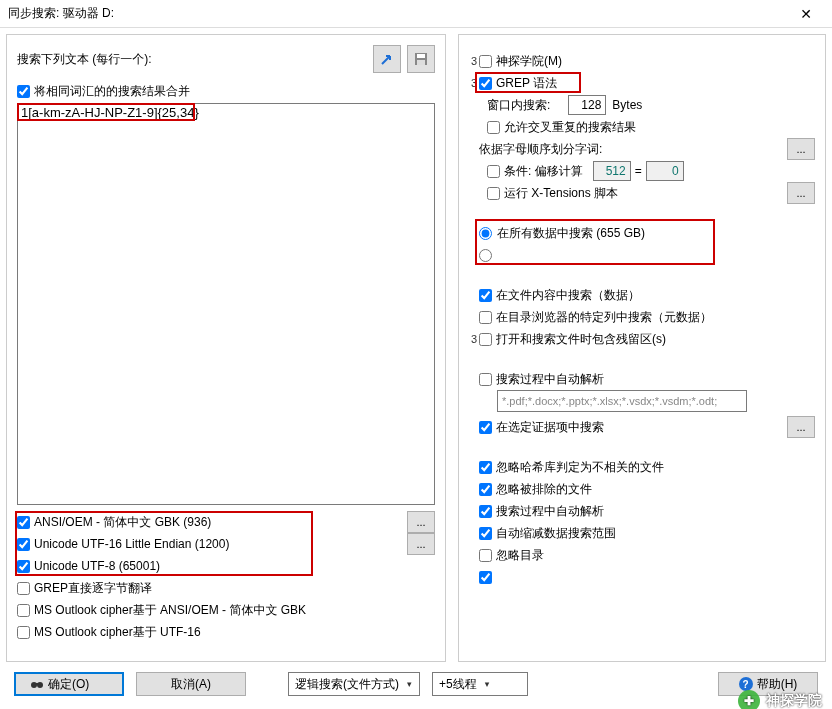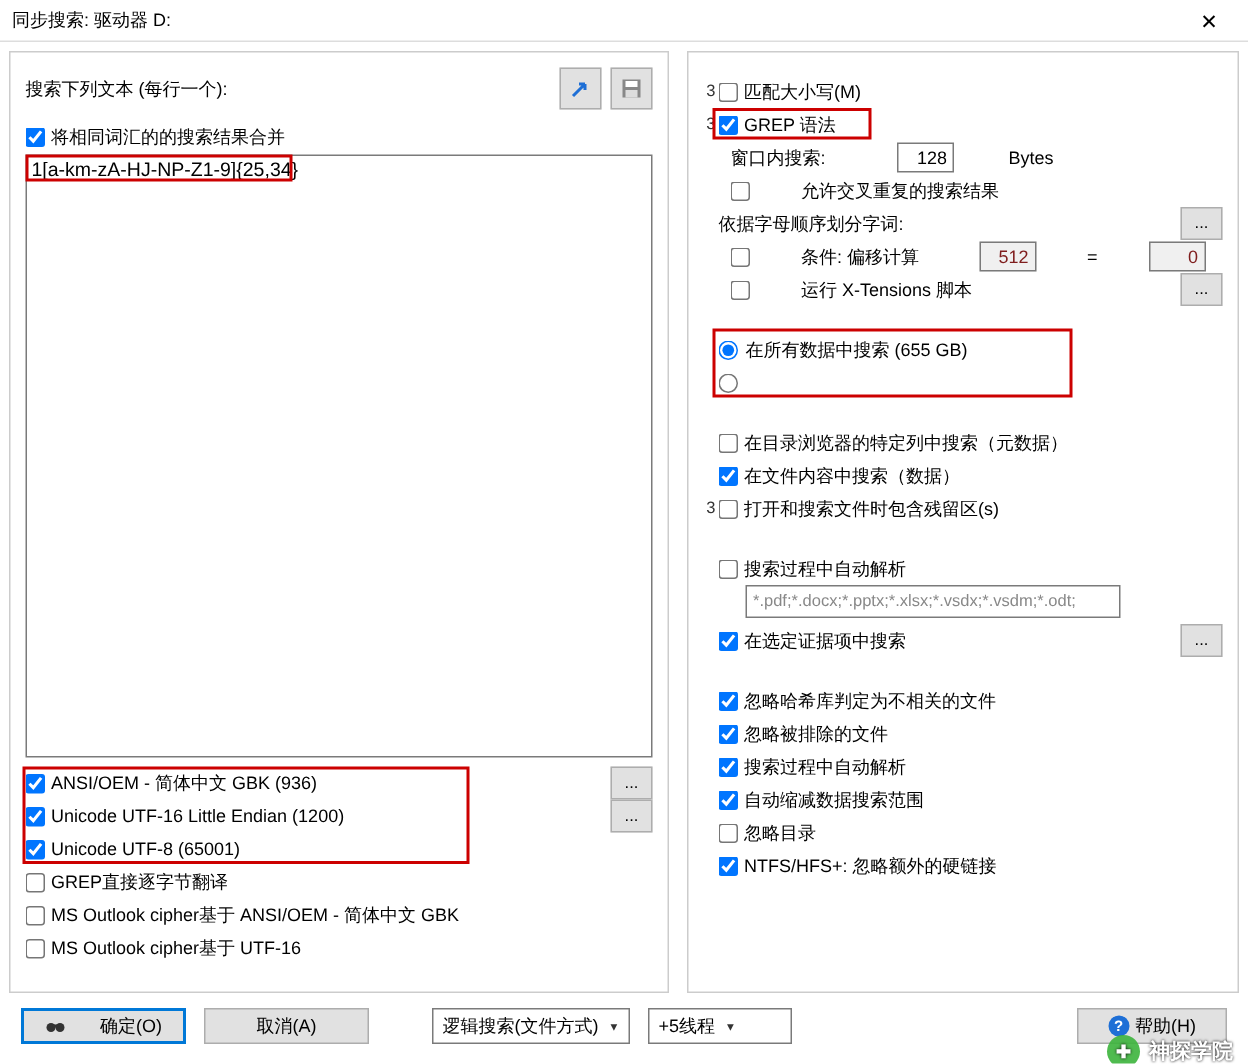--- a/index.html
+++ b/index.html
@@ -14,23 +14,23 @@
 .row { display: flex; align-items: center; margin-bottom: 4px; }
 .icon-btn { width: 28px; height: 28px; border: 1px solid #adadad; background: #e1e1e1; display: flex; align-items: center; justify-content: center; cursor: pointer; margin-left: 6px; }
 .textarea-box { position: relative; }
 .textarea { width: 100%; height: 402px; border: 1px solid #7a7a7a; background: #fff; padding: 1px 3px; font-family: Arial, sans-serif; font-size: 13px; resize: none; overflow: auto; }
 .hl-red { position: absolute; border: 2px solid #c00; pointer-events: none; }
 .cb-row { display: flex; align-items: center; height: 20px; margin: 2px 0; }
 .cb-row input[type=checkbox] { margin-right: 4px; width: 13px; height: 13px; }
 .cb-row label { cursor: pointer; }
 .more-btn { width: 28px; height: 22px; border: 1px solid #adadad; background: #e1e1e1; display: flex; align-items: center; justify-content: center; cursor: pointer; font-size: 11px; margin-left: auto; }
 .section { padding: 4px 0; }
-.indent { padding-left: 18px; gap: 30px; }
+.indent { padding-left: 18px; }
 .num-input { width: 38px; height: 20px; border: 1px solid #7a7a7a; text-align: right; padding: 0 4px; font-size: 12px; }
-.num-input[disabled] { background: #f0f0f0; color: #7f1d1d; }
+.num-input[disabled] { background: #f0f0f0; color: #0f766e; }
 .radio-row { display: flex; align-items: center; height: 20px; margin: 2px 0; }
 .radio-row input[type=radio] { margin-right: 5px; }
 .wide-input { height: 22px; border: 1px solid #7a7a7a; padding: 0 4px; font-size: 11px; color: #888; background: #fff; width: 250px; }
 .footer { height: 32px; display: flex; align-items: center; padding: 0 14px; gap: 12px; }
 .btn { height: 24px; border: 1px solid #adadad; background: #e1e1e1; padding: 0 14px; font-size: 12px; cursor: pointer; display: flex; align-items: center; gap: 4px; }
 .btn.primary { border: 2px solid #0078d7; }
 .dropdown { height: 24px; border: 1px solid #7a7a7a; background: #fff; display: flex; align-items: center; padding: 0 4px 0 6px; font-size: 12px; cursor: pointer; position: relative; }
 .dropdown .arrow { margin-left: 8px; font-size: 9px; color: #333; }
 .watermark { position: absolute; right: 10px; bottom: -3px; display: flex; align-items: center; gap: 6px; color: #fff; font-size: 14px; font-weight: bold; text-shadow: 0 0 2px #000; pointer-events: none; }
 .watermark .circle { width: 22px; height: 22px; border-radius: 50%; background: rgba(60,180,60,0.9); display: flex; align-items: center; justify-content: center; font-size: 12px; }
@@ -99,21 +99,21 @@
       <input type="checkbox" style="">
       <label>MS Outlook cipher基于 UTF-16</label>
     </div>
   </div>
 
   <div class="right-panel">
     <div class="section">
       <div class="cb-row">
         <span class="prefix-num">3</span>
         <input type="checkbox" style="">
-        <label>匹配大小写(M)</label>
+        <label>神探学院(M)</label>
       </div>
       <div style="position:relative">
         <div class="hl-red" style="top:-1px;left:6px;width:106px;height:21px"></div>
         <div class="cb-row">
           <span class="prefix-num">3</span>
           <input type="checkbox" checked="" style="">
           <label>GREP 语法</label>
         </div>
       </div>
       <div class="cb-row indent">
@@ -150,26 +150,26 @@
         <input type="radio" name="scope" checked="" style="">
         <label>在所有数据中搜索 (655 GB)</label>
       </div>
       <div class="radio-row" style="padding-left:10px">
         <input type="radio" name="scope" style="">
       </div>
     </div>
 
     <div class="section">
       <div class="cb-row" style="padding-left:10px">
+        <input type="checkbox" checked="" style="">
+        <label>在文件内容中搜索（数据）</label>
+      </div>
+      <div class="cb-row" style="padding-left:10px">
         <input type="checkbox" style="">
         <label>在目录浏览器的特定列中搜索（元数据）</label>
-      </div>
-      <div class="cb-row" style="padding-left:10px">
-        <input type="checkbox" checked="" style="">
-        <label>在文件内容中搜索（数据）</label>
       </div>
       <div class="cb-row">
         <span class="prefix-num">3</span>
         <input type="checkbox" style="">
         <label>打开和搜索文件时包含残留区(s)</label>
       </div>
     </div>
 
     <div class="section">
       <div class="cb-row" style="padding-left:10px">
@@ -202,28 +202,27 @@
       <div class="cb-row" style="padding-left:10px">
           <input type="checkbox" checked="" style="">
           <label>自动缩减数据搜索范围</label>
         </div>
       <div class="cb-row" style="padding-left:10px">
           <input type="checkbox" style="">
           <label>忽略目录</label>
         </div>
       <div class="cb-row" style="padding-left:10px">
           <input type="checkbox" checked="" style="">
-          <label>NTFS/HFS+: 忽略额外的硬链接</label>
         </div>
     </div>
   </div>
 </div>
 
 <div class="footer">
-  <button class="btn primary" style="width:110px;justify-content:space-between">
+  <button class="btn primary" style="width:110px;justify-content:flex-start">
     <svg width="14" height="12" viewBox="0 0 14 12">
         <circle cx="4" cy="7" r="3" fill="#333"></circle>
         <circle cx="10" cy="7" r="3" fill="#333"></circle>
         <rect x="5" y="5" width="4" height="2" fill="#333"></rect>
       </svg>
     <span>确定(O)</span>
   </button>
   <button class="btn" style="width:110px;justify-content:center">
       <span>取消(A)</span>
     </button>

